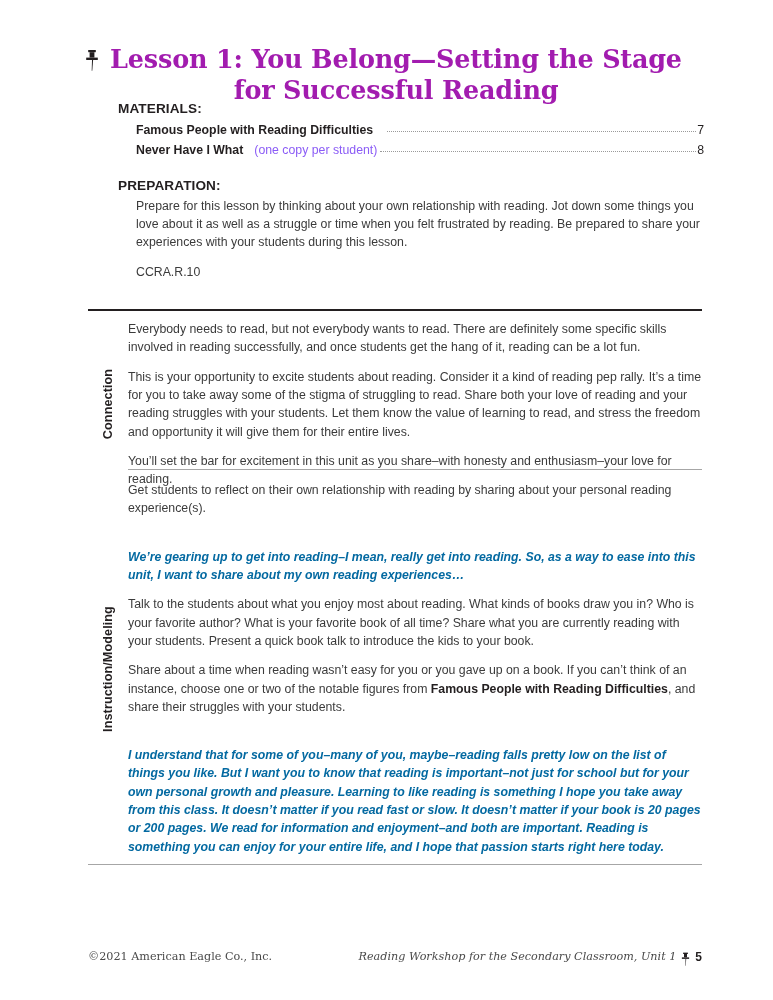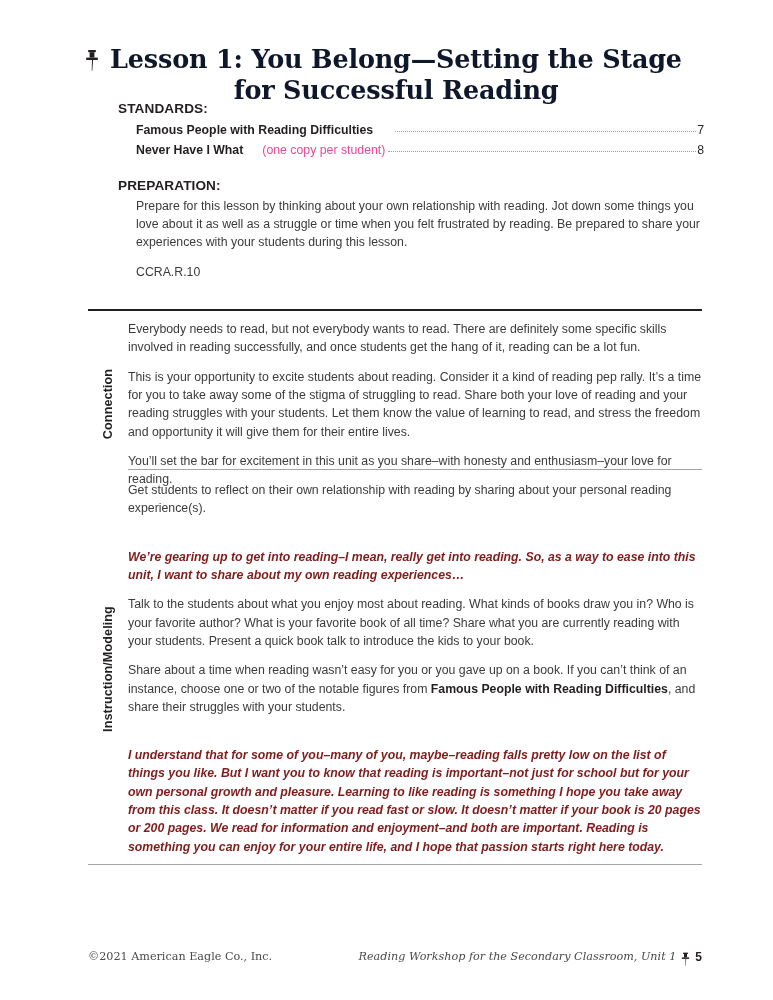--- a/index.html
+++ b/index.html
@@ -36,21 +36,21 @@
     width: 22px;
     min-width: 22px;
     padding-top: 5px;
   }
   .pin-icon svg { display: block; }
   .title-text {
     font-family: "DejaVu Serif", serif;
     font-weight: bold;
     font-size: 25.5px;
     line-height: 1.22;
-    color: #0f172a;
+    color: #a21caf;
     text-align: center;
     width: 580px;
     letter-spacing: -0.2px;
   }
 
   
   .sec-head {
     font-size: 13.6px;
     font-weight: bold;
     letter-spacing: 0.1px;
@@ -72,21 +72,21 @@
   .mat-list { margin-top: 5px; }
   .mat-row {
     display: flex;
     align-items: baseline;
     padding-left: 18px;
     font-size: 12.3px;
     line-height: 1.62;
     color: #231f20;
   }
   .mat-title { font-weight: bold; white-space: nowrap; }
-  .mat-note { font-weight: normal; color: #ec4899; margin-left: 19px; white-space: nowrap; }
+  .mat-note { font-weight: normal; color: #8b5cf6; margin-left: 11px; white-space: nowrap; }
   .leader {
     flex: 1 1 auto;
     margin: 0 1px 0 3px;
     position: relative;
     top: -2px;
     border-bottom: 1.5px dotted #9a9a9a;
     height: 0;
   }
   .mat-page { white-space: nowrap; font-weight: normal; }
 
@@ -171,21 +171,21 @@
   .section-body p {
     margin: 0 0 11px 0;
     font-size: 12.3px;
     line-height: 1.49;
     color: #3b3b3b;
   }
   .section-body p:last-child { margin-bottom: 0; }
   .section-body p.script {
     font-style: italic;
     font-weight: bold;
-    color: #7f1d1d;
+    color: #0369a1;
     margin-top: 30px;
   }
   .section-body b { font-weight: bold; color: #231f20; }
 
   
   #page-footer {
     position: absolute;
     left: 88px;
     top: 950px;
     width: 614px;
@@ -217,21 +217,21 @@
         <rect x="4.2" y="1" width="7.6" height="2.2" fill="#231f20"></rect>
         <rect x="5.6" y="3.2" width="4.8" height="5.4" fill="#231f20"></rect>
         <rect x="2.2" y="8.6" width="11.6" height="2.4" fill="#231f20"></rect>
         <polygon points="8,11 9.1,11 8.3,21.8 7.7,21.8" fill="#231f20"></polygon>
       </svg>
     </span>
     <div class="title-text">Lesson 1: You Belong—Setting the Stage for Successful Reading</div>
   </div>
 
   <div id="materials-section">
-    <div class="sec-head">STANDARDS:</div>
+    <div class="sec-head">MATERIALS:</div>
     <div class="mat-list">
       <div class="mat-row">
         <span class="mat-title">Famous People with Reading Difficulties</span>
         <span class="mat-note"></span>
         <span class="leader"></span>
         <span class="mat-page">7</span>
       </div>
       <div class="mat-row">
         <span class="mat-title">Never Have I What</span>
         <span class="mat-note">(one copy per student)</span>

